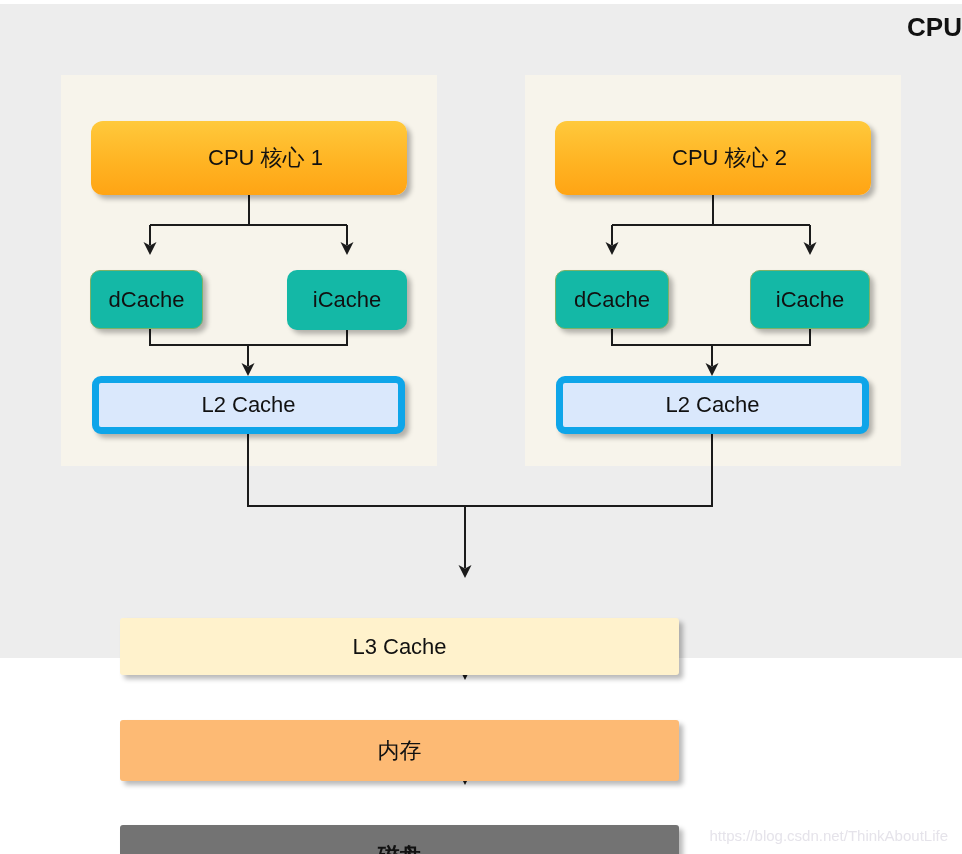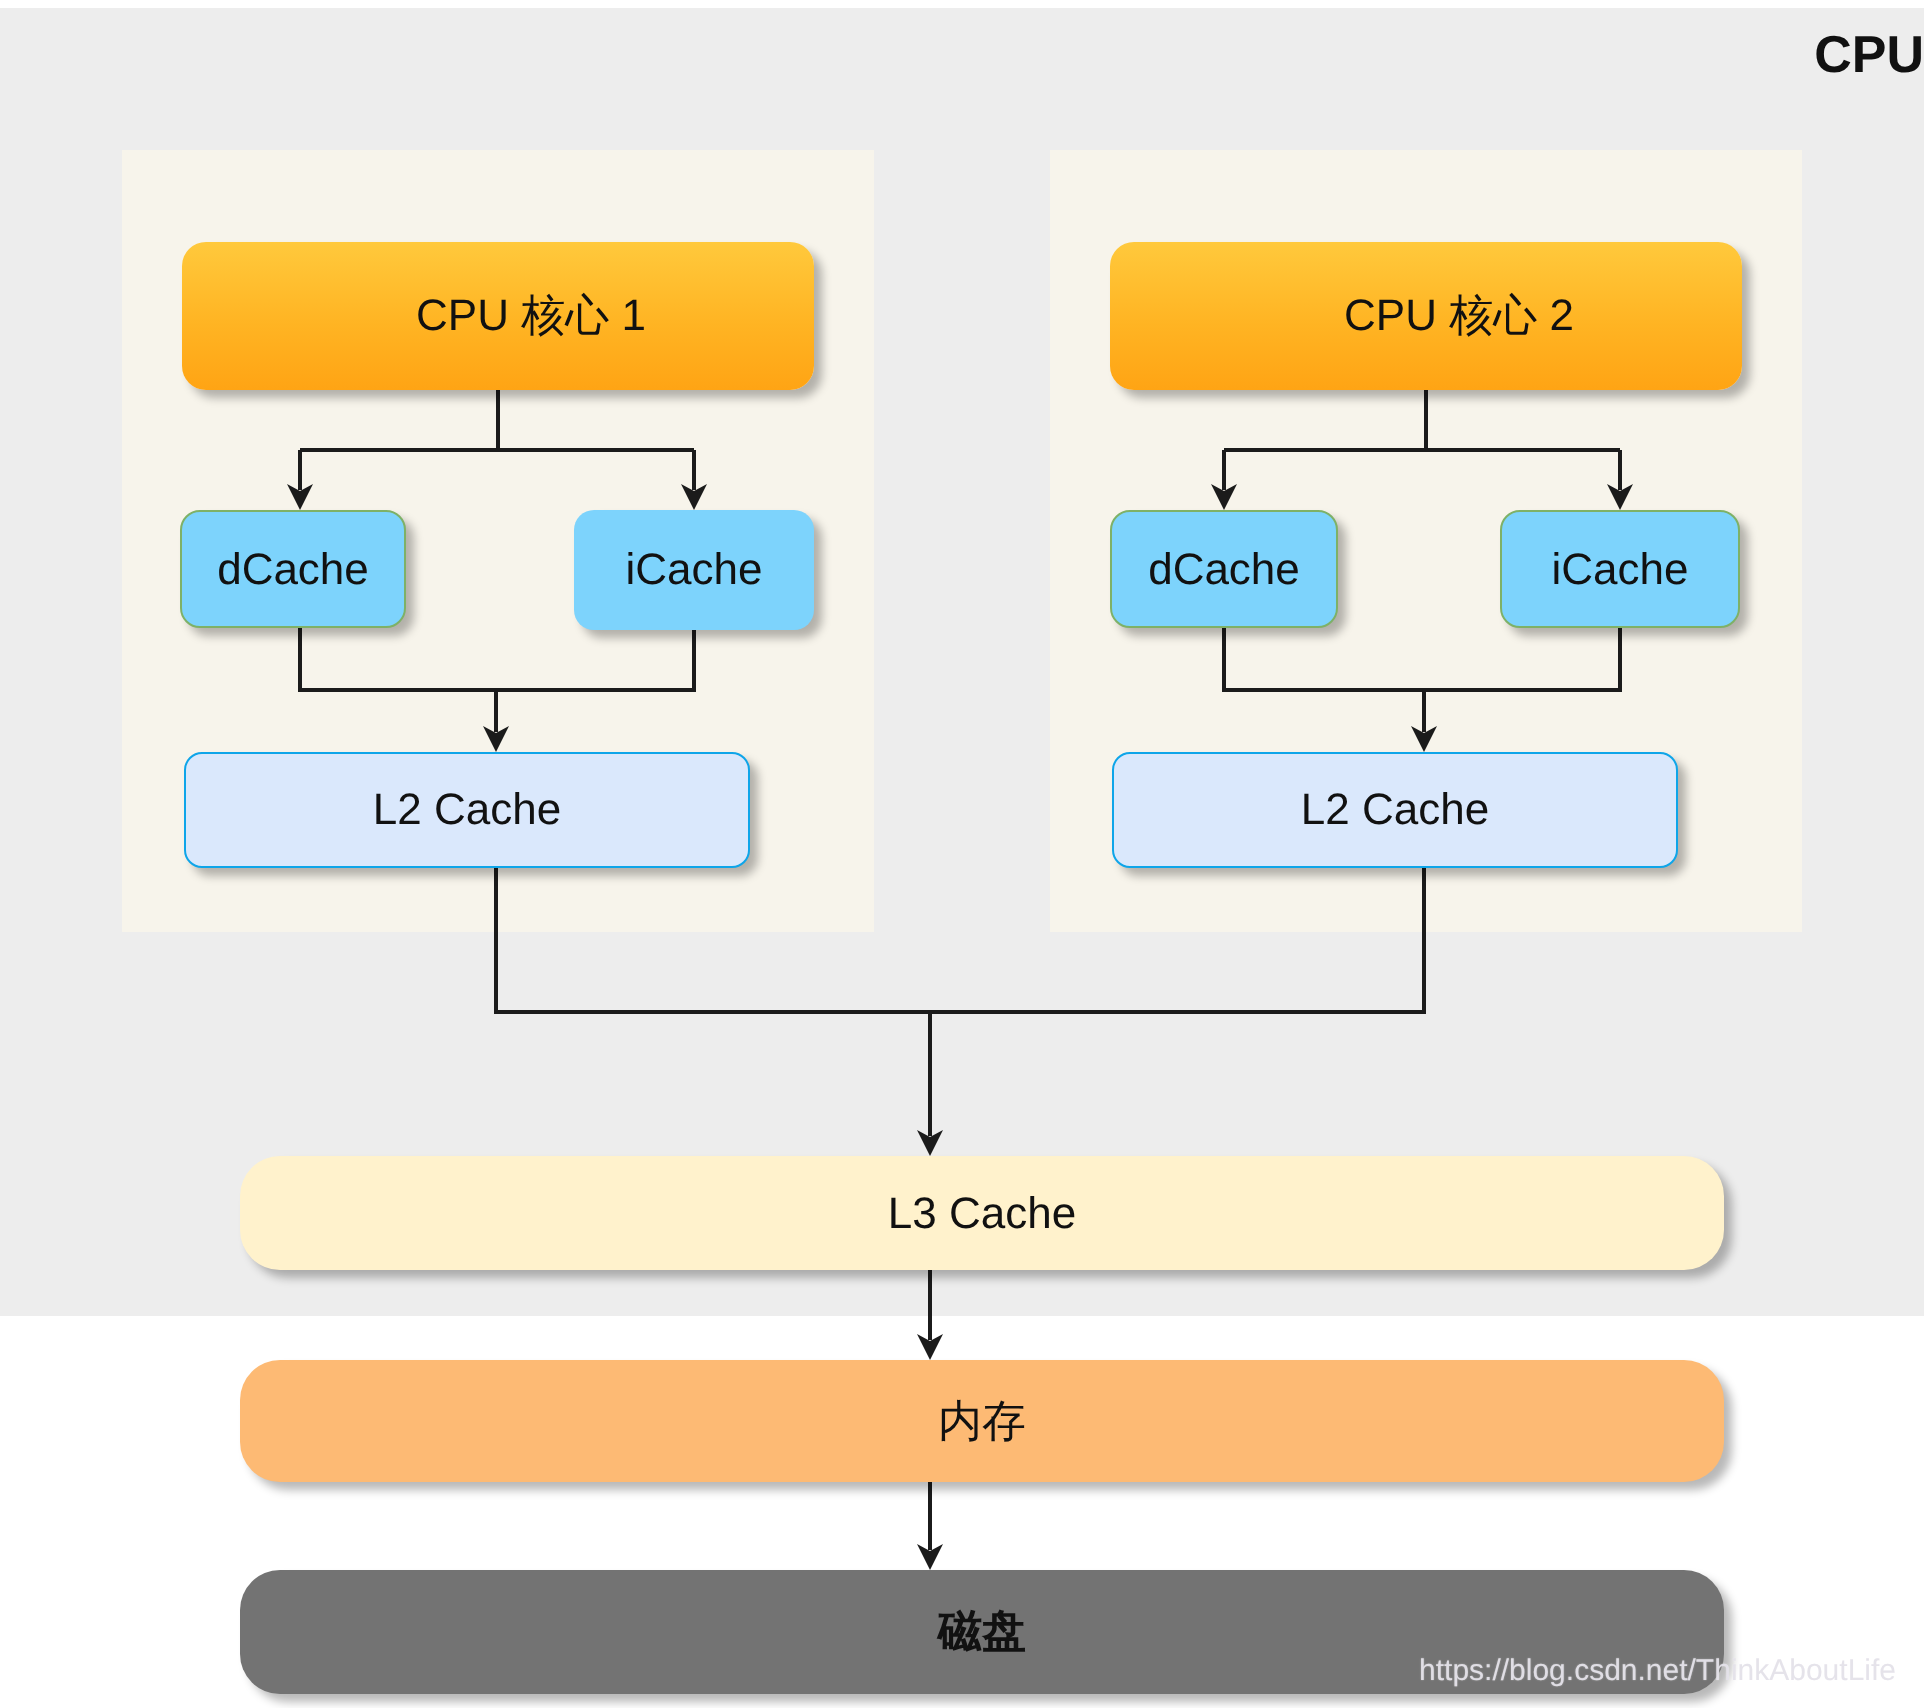--- a/index.html
+++ b/index.html
@@ -27,35 +27,35 @@
     box-sizing:border-box;white-space:nowrap;
   }
   .core{
     width:316px;height:74px;top:121px;border-radius:12px;
     background:linear-gradient(180deg,#FFC93C 0%,#FFB423 55%,#FFA414 100%);
     padding-left:33px;
   }
   .core.c1{left:91px;}
   .core.c2{left:555px;}
   .cache{
-    top:255px;height:59px;border-radius:10px;background:#7dd3fc;
+    top:270px;height:59px;border-radius:10px;background:#14b8a6;
     border:1px solid #7EB167;
   }
   .cache.d1{left:90px;width:113px;}
   .cache.i1{left:287px;width:120px;height:60px;border:none;}
   .cache.d2{left:555px;width:114px;}
   .cache.i2{left:750px;width:120px;}
   .l2{
-    top:376px;width:283px;height:58px;border-radius:9px;background:#DAE8FC;
-    border:1px solid #0ea5e9;
+    top:376px;width:313px;height:58px;border-radius:9px;background:#DAE8FC;
+    border:7px solid #0ea5e9;
   }
   .l2.a{left:92px;}
   .l2.b{left:556px;}
   .wide{
-    left:120px;width:742px;border-radius:20px;
+    left:120px;width:559px;border-radius:3px;margin-top:40px;
   }
   .l3{top:578px;height:57px;background:#FFF2CC;}
   .memory{top:680px;height:61px;background:#fdba74;}
   .disk{top:785px;height:62px;background:#737373;font-weight:bold;}
   .connectors{
     position:absolute;left:0;top:0;width:962px;height:854px;pointer-events:none;
   }
   .watermark{
     position:absolute;right:14px;bottom:10px;font-size:15px;
     color:rgba(228,226,233,0.95);

